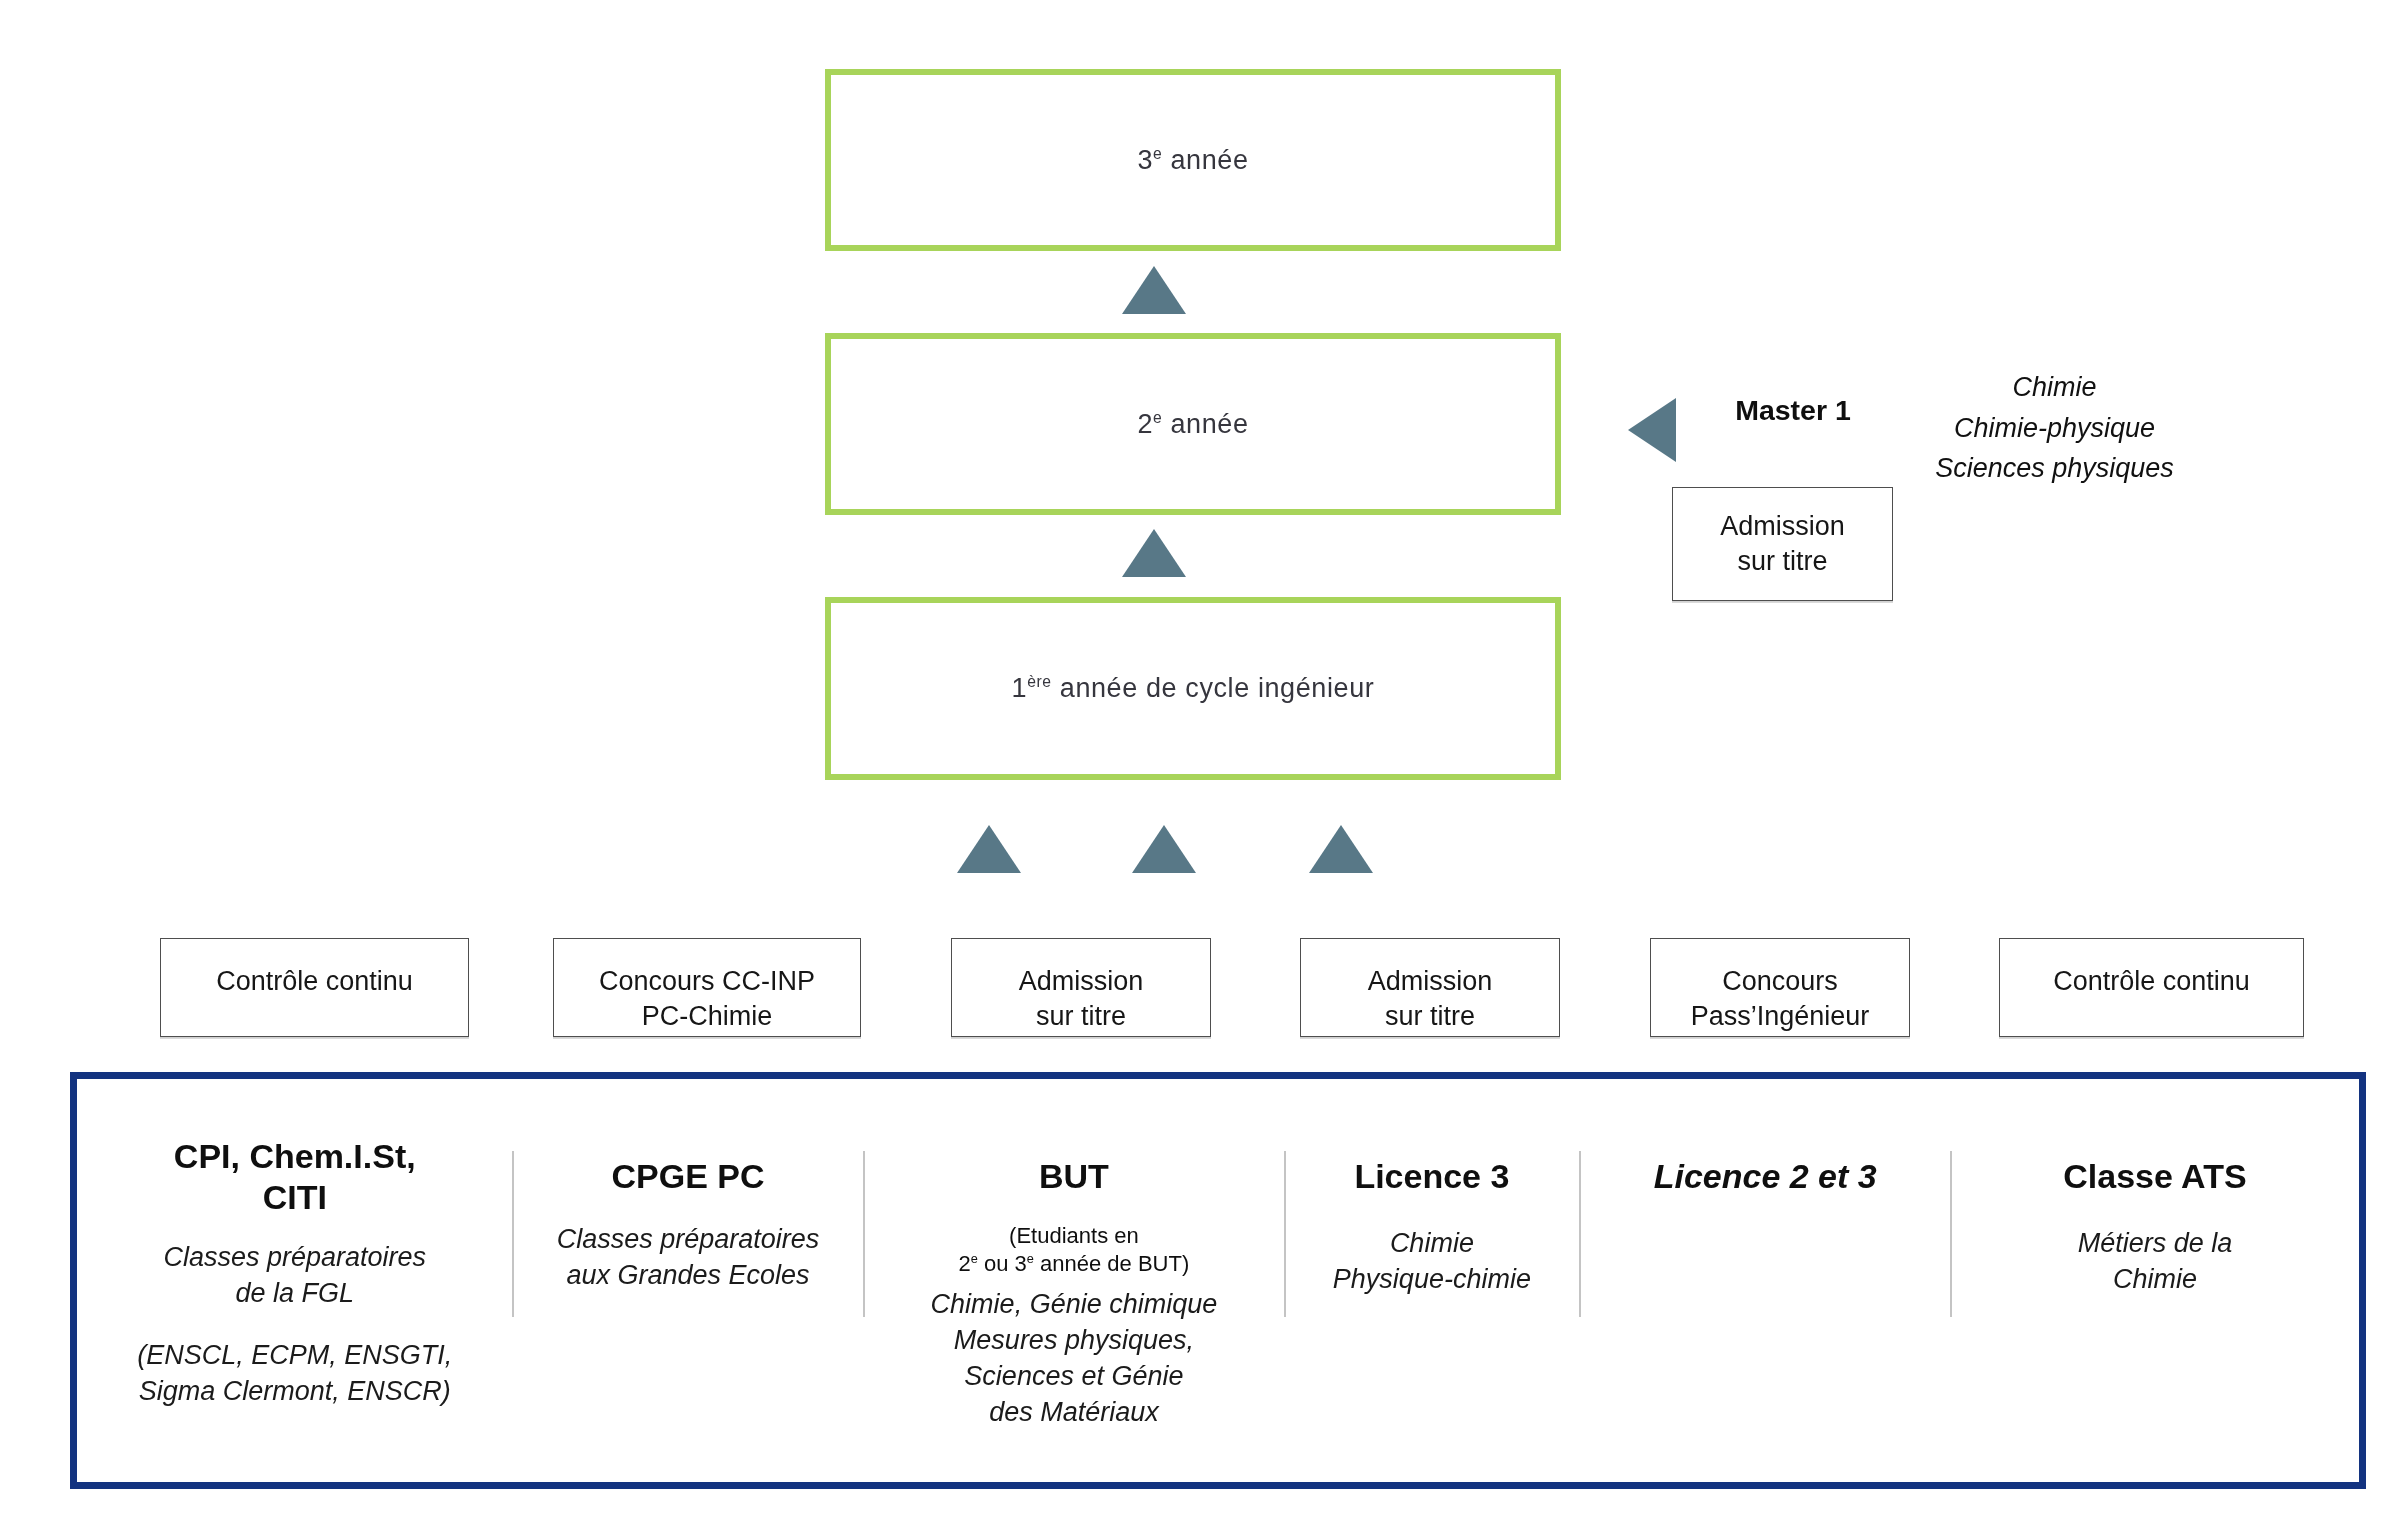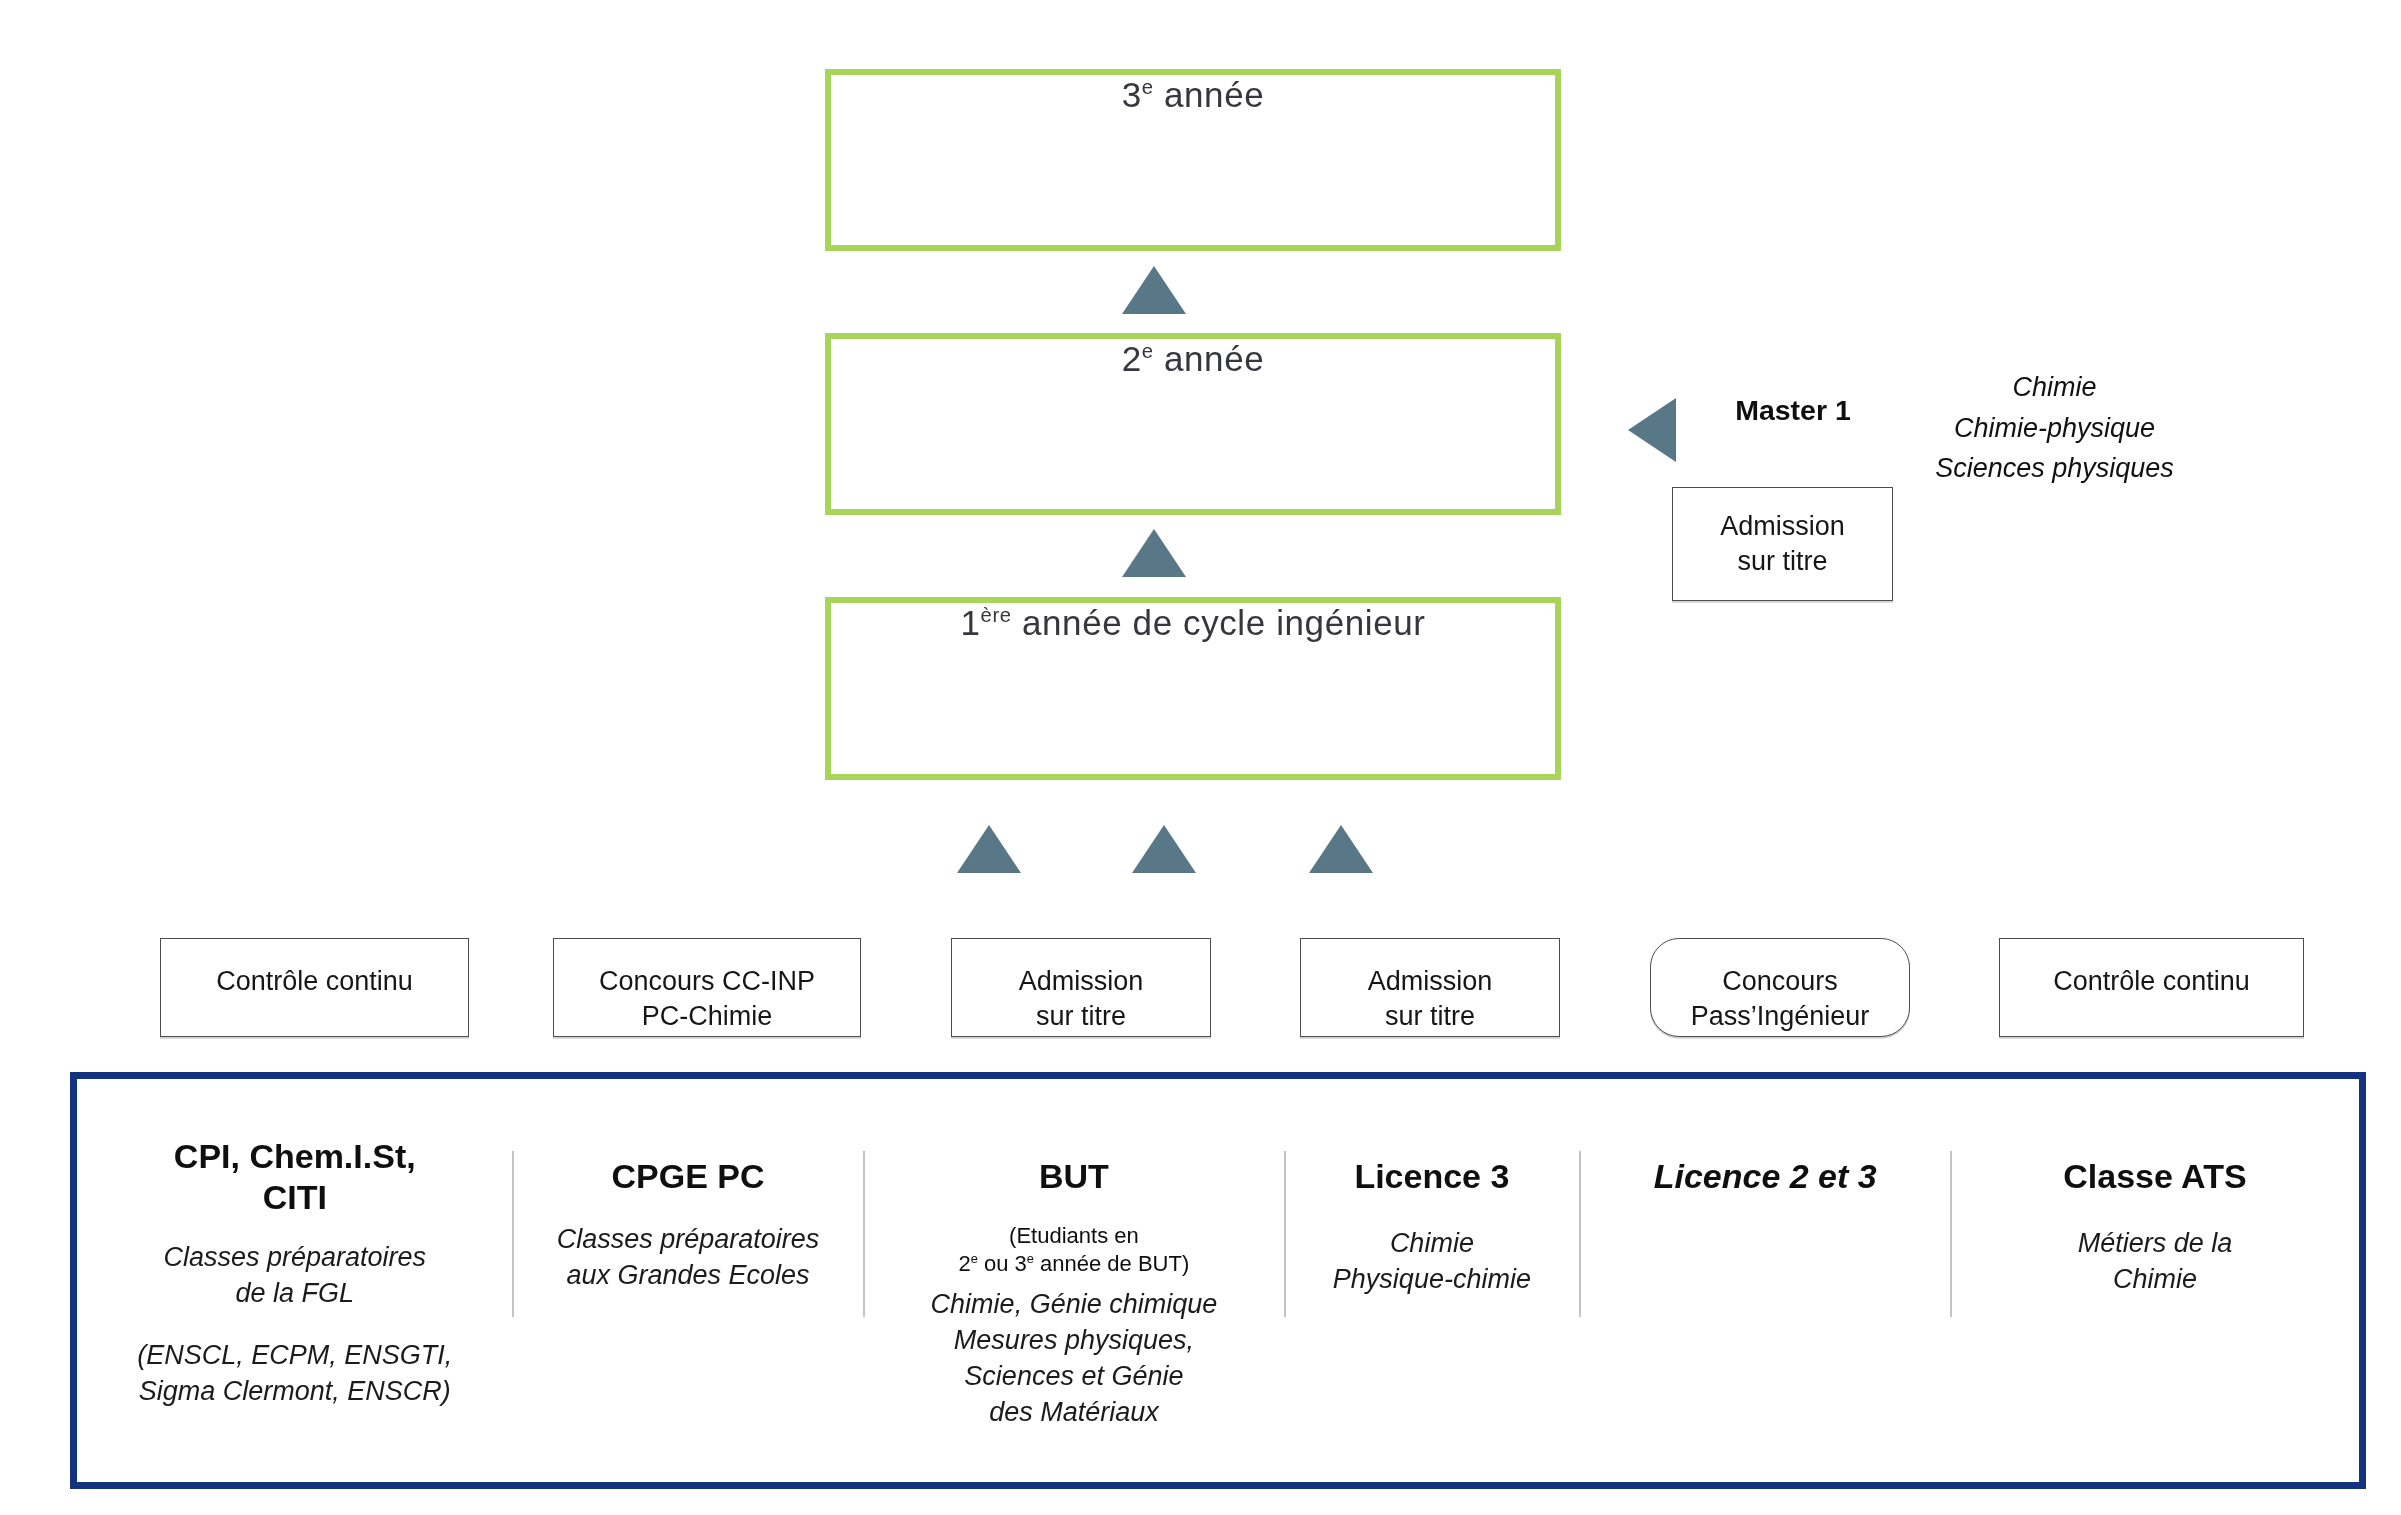--- a/index.html
+++ b/index.html
@@ -19,22 +19,22 @@
     font-family:"Liberation Sans",sans-serif;
     color:var(--body-text);
     overflow:hidden;
   }
   
   .green-box{
     position:absolute;
     box-sizing:border-box;
     border:6.5px solid var(--green-border);
     background:#ffffff;
-    display:flex;justify-content:center;
-    font-size:35px;color:var(--heading-text);
+    display:flex;align-items:center;justify-content:center;
+    font-size:27px;color:var(--heading-text);
     letter-spacing:0.6px;
   }
   .box-y3{left:825px;top:69px;width:736px;height:182px;}
   .box-y2{left:825px;top:333px;width:736px;height:182px;}
   .box-y1{left:825px;top:597px;width:736px;height:183px;}
   .sup{font-size:58%;vertical-align:super;line-height:0;}
   
   .tri-up{
     position:absolute;width:0;height:0;
     border-left:32px solid transparent;
@@ -76,21 +76,21 @@
     box-sizing:border-box;border:1.8px solid var(--entry-border);
     background:#fff;box-shadow:0 1.8px 0 rgba(0,0,0,0.18);
     display:flex;justify-content:center;
     padding-top:25px;
     font-size:27px;line-height:1.3;text-align:center;color:var(--body-text);
   }
   .entry-1{left:160px;width:309px;}
   .entry-2{left:553px;width:308px;}
   .entry-3{left:951px;width:260px;}
   .entry-4{left:1300px;width:260px;}
-  .entry-5{left:1650px;width:260px;border-radius:29px;}
+  .entry-5{left:1650px;width:260px;}
   .entry-6{left:1999px;width:305px;}
   
   .origins-box{
     position:absolute;left:70px;top:1072px;width:2296px;height:417px;
     box-sizing:border-box;border:7.7px solid var(--navy-border);
     background:#ffffff;
     display:flex;flex-direction:row;align-items:stretch;
   }
   .origin-col{
     flex-grow:1;flex-basis:0;

